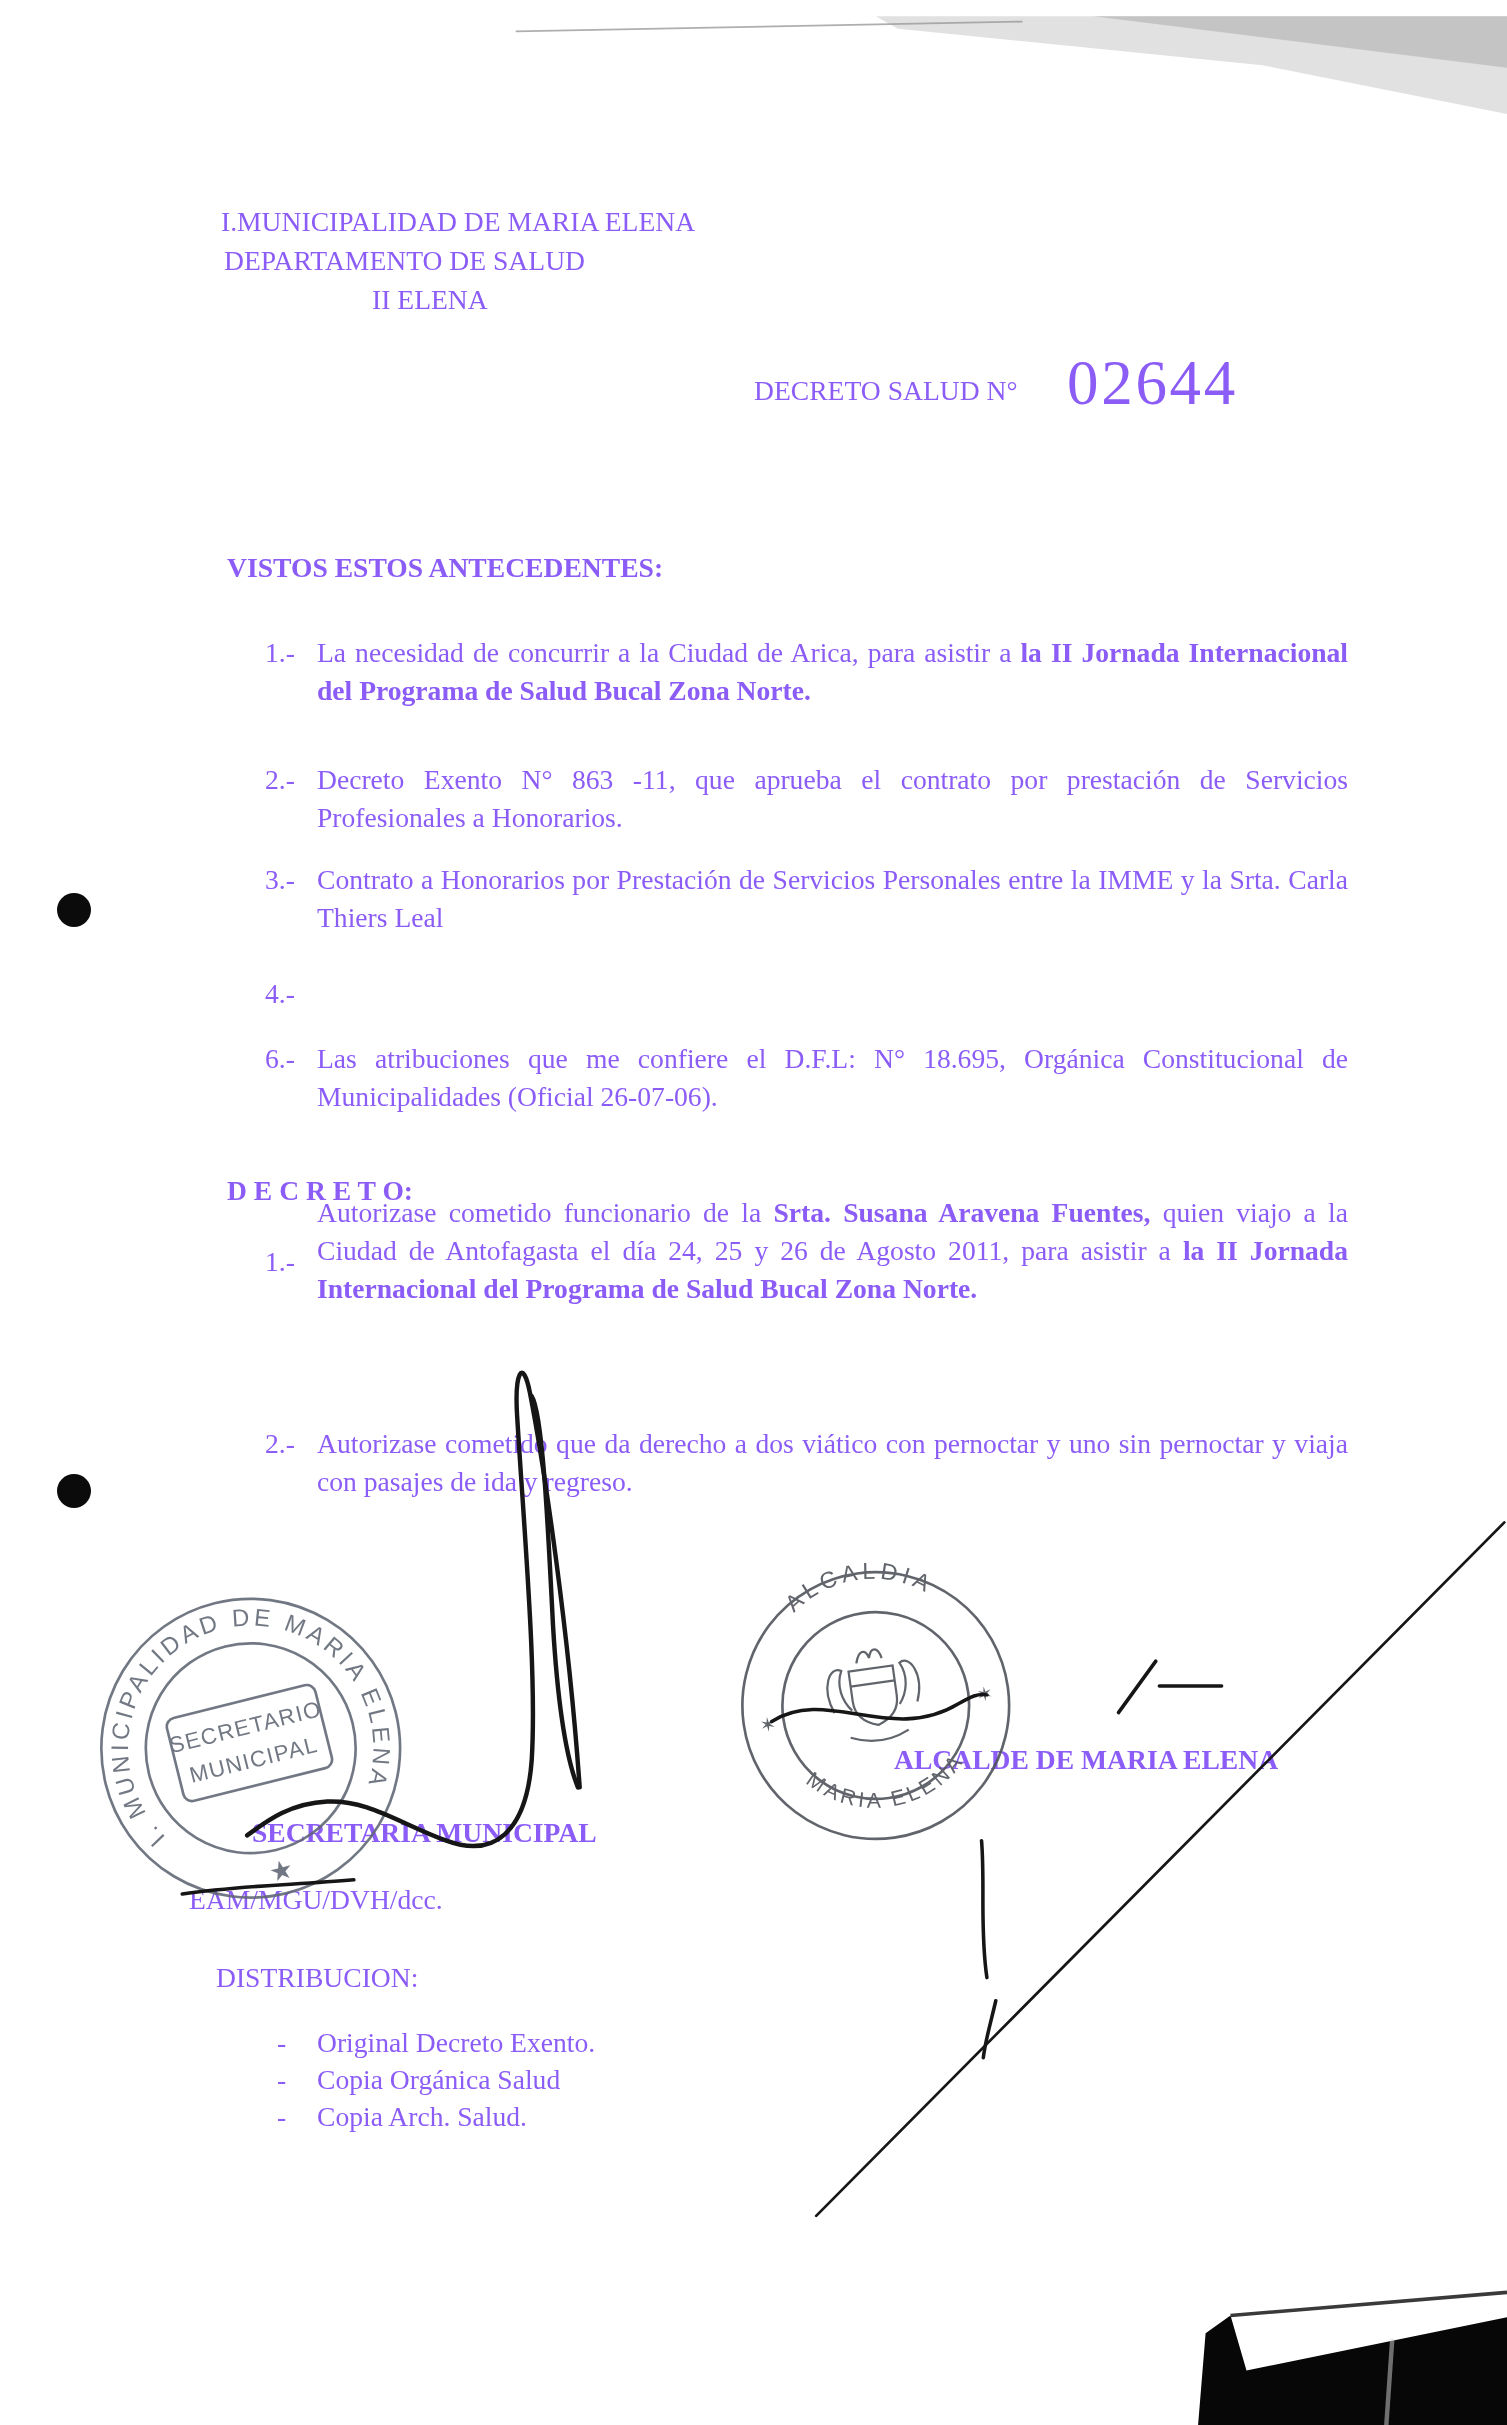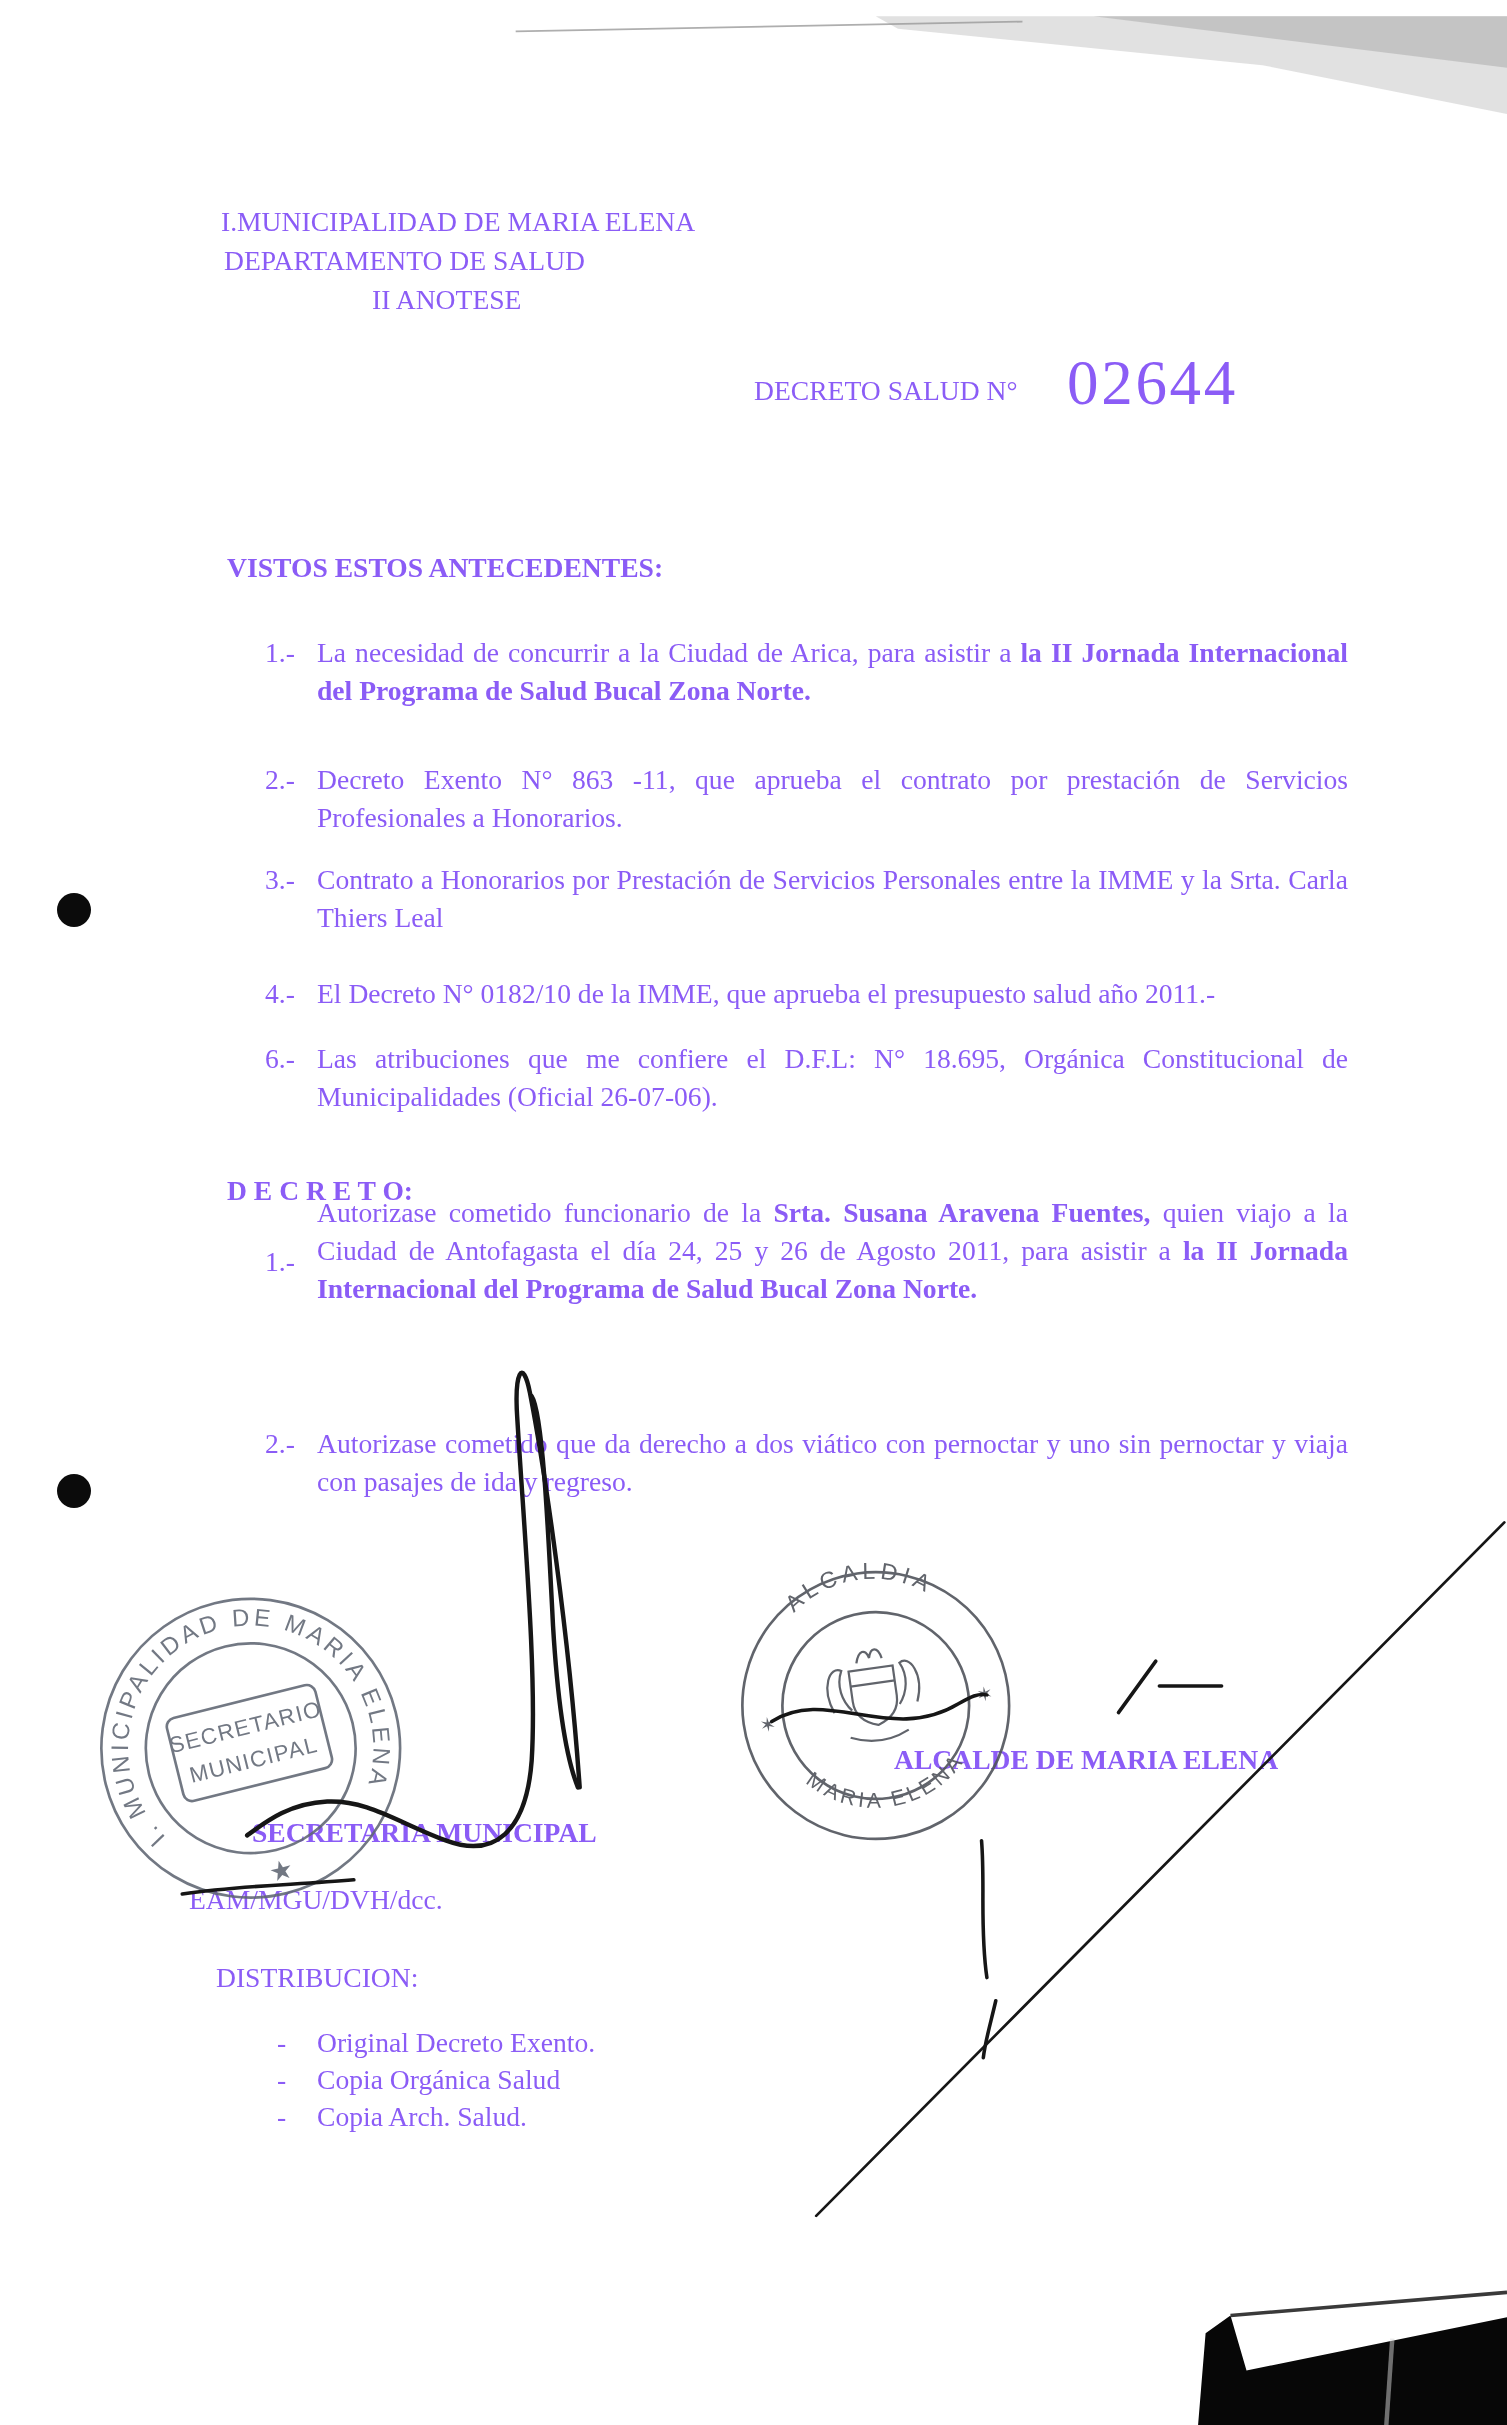--- a/index.html
+++ b/index.html
@@ -41,38 +41,37 @@
   }
   .overlay text{font-family:"Liberation Sans", sans-serif;}
 </style>
 </head>
 <body>
 
 <div class="page">
 
   <div class="t" style="left:221px; top:187px;">I.MUNICIPALIDAD DE MARIA ELENA</div>
   <div class="t" style="left:224px; top:226px;">DEPARTAMENTO DE SALUD</div>
-  <div class="t" style="left:372px; top:265px;">II ANOTESE</div>
+  <div class="t" style="left:372px; top:265px;">II ELENA</div>
 
   <div class="t" style="left:754px; top:356px;">DECRETO SALUD N°</div>
   <div class="decree-number" style="left:1067px; top:331px;">02644</div>
 
   <div class="t b" style="left:227px; top:533px;">VISTOS ESTOS ANTECEDENTES:</div>
 
   <div class="num" style="left:265px; top:618px;">1.-</div>
   <p class="para" style="left:317px; top:618px;"><span>La necesidad de concurrir a la Ciudad de Arica, para asistir a </span><span class="b">la II Jornada Internacional del Programa de Salud Bucal Zona Norte.</span></p>
 
   <div class="num" style="left:265px; top:745px;">2.-</div>
   <p class="para" style="left:317px; top:745px;">Decreto Exento N° 863 -11, que aprueba el contrato por prestación de Servicios Profesionales a Honorarios.</p>
 
   <div class="num" style="left:265px; top:845px;">3.-</div>
   <p class="para" style="left:317px; top:845px;">Contrato a Honorarios por Prestación de Servicios Personales entre la IMME y la Srta. Carla Thiers Leal</p>
 
   <div class="num" style="left:265px; top:959px;">4.-</div>
-  <p class="para" style="left:317px; top:959px;">El Decreto N° 0182/10 de la IMME, que aprueba el presupuesto salud año 2011.-</p>
 
   <div class="num" style="left:265px; top:1024px;">6.-</div>
   <p class="para" style="left:317px; top:1024px;">Las atribuciones que me confiere el D.F.L: N° 18.695, Orgánica Constitucional de Municipalidades (Oficial 26-07-06).</p>
 
   <div class="t b" style="left:227px; top:1156px;">D E C R E T O:</div>
 
   <div class="num" style="left:265px; top:1227px;">1.-</div>
   <p class="para" style="left:317px; top:1178px;"><span>Autorizase cometido funcionario de la </span><span class="b">Srta. Susana Aravena Fuentes,</span><span> quien viajo a la Ciudad de Antofagasta el día 24, 25 y 26 de Agosto 2011, para asistir a </span><span class="b">la II Jornada Internacional del Programa de Salud Bucal Zona Norte.</span></p>
 
   <div class="num" style="left:265px; top:1409px;">2.-</div>

